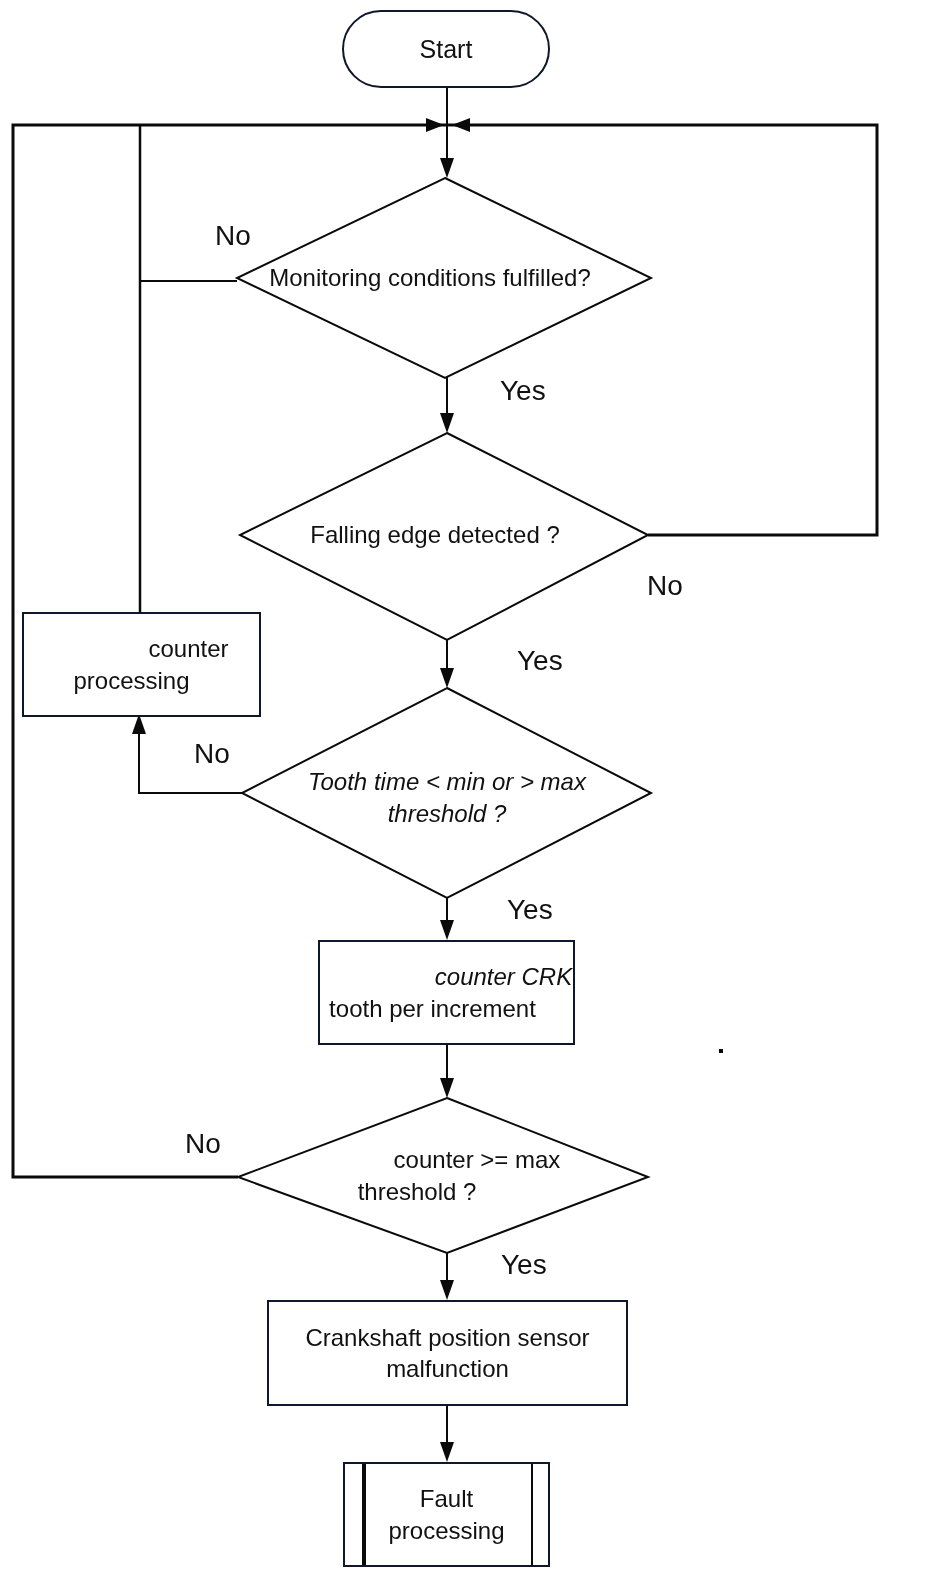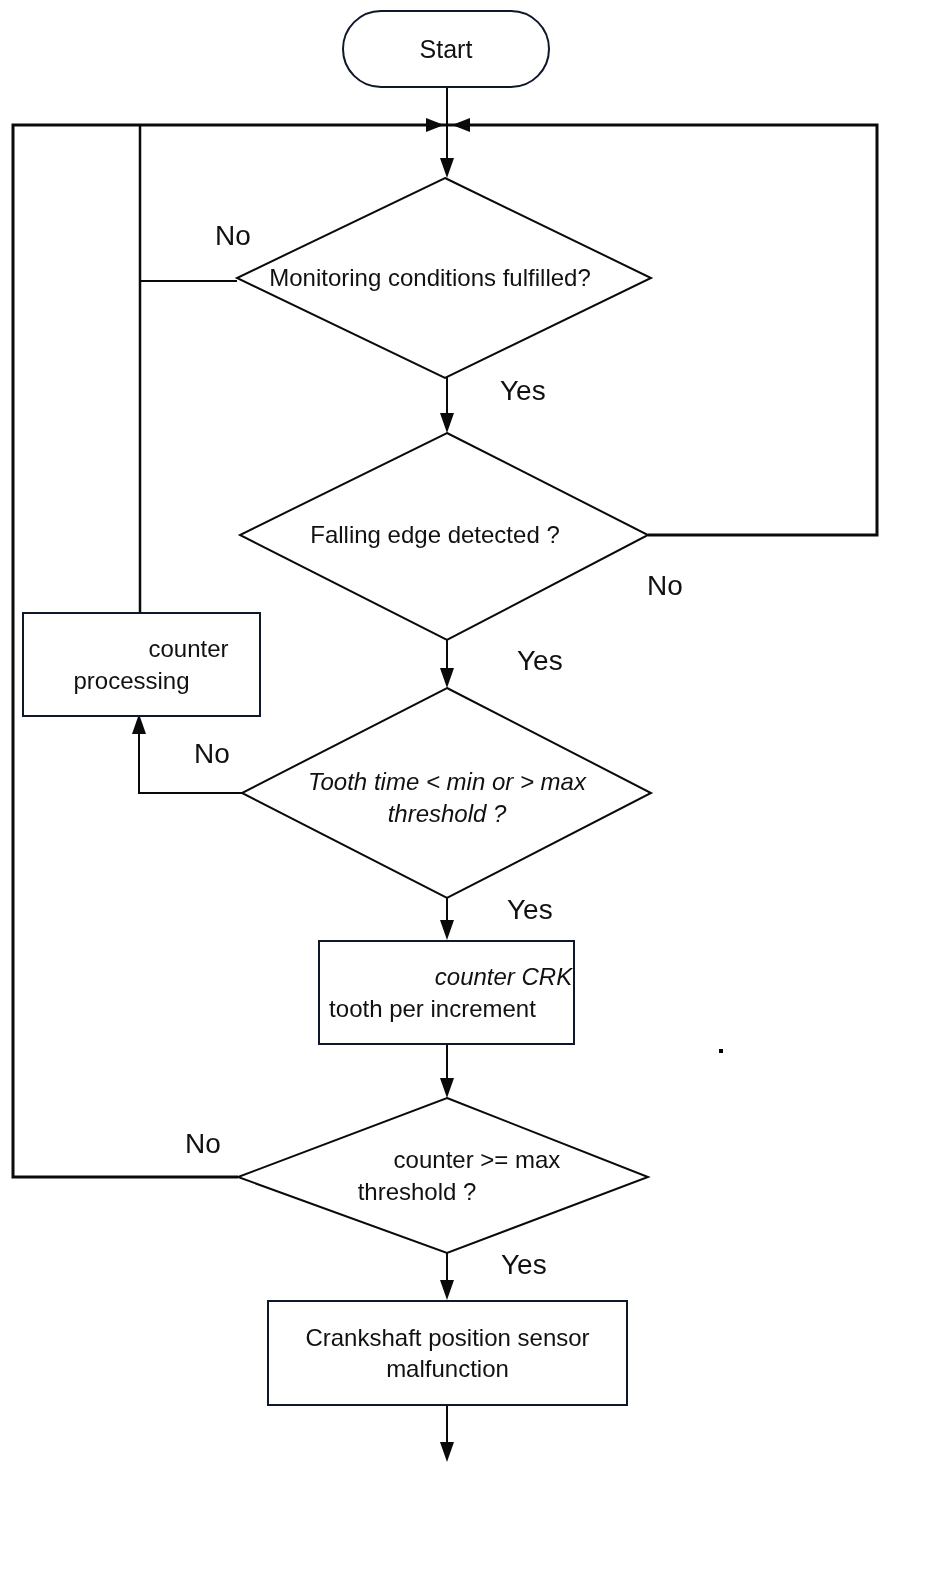--- a/index.html
+++ b/index.html
@@ -102,20 +102,26 @@
   <div class="node" style="left:318px;top:940px;width:257px;height:105px;">
     <span class="shift" style="transform:translateX(57px);font-style:italic;">counter CRK</span>
     <span class="shift" style="transform:translateX(-14px);">tooth per increment</span>
   </div>
 
   <div class="node" style="left:267px;top:1300px;width:361px;height:106px;">
     <span class="shift">Crankshaft position sensor</span>
     <span class="shift">malfunction</span>
   </div>
 
+  <div class="node" style="left:343px;top:1462px;width:207px;height:105px;">
+    <div class="bar" style="left:17px;width:4px;"></div>
+    <div class="bar" style="right:15px;width:2px;"></div>
+    <span class="shift">Fault</span>
+    <span class="shift">processing</span>
+  </div>
 
   <div class="edge-label" style="left:215px;top:221px;">No</div>
   <div class="edge-label" style="left:500px;top:376px;">Yes</div>
   <div class="edge-label" style="left:647px;top:571px;">No</div>
   <div class="edge-label" style="left:517px;top:646px;">Yes</div>
   <div class="edge-label" style="left:194px;top:739px;">No</div>
   <div class="edge-label" style="left:507px;top:895px;">Yes</div>
   <div class="edge-label" style="left:185px;top:1129px;">No</div>
   <div class="edge-label" style="left:501px;top:1250px;">Yes</div>
 

